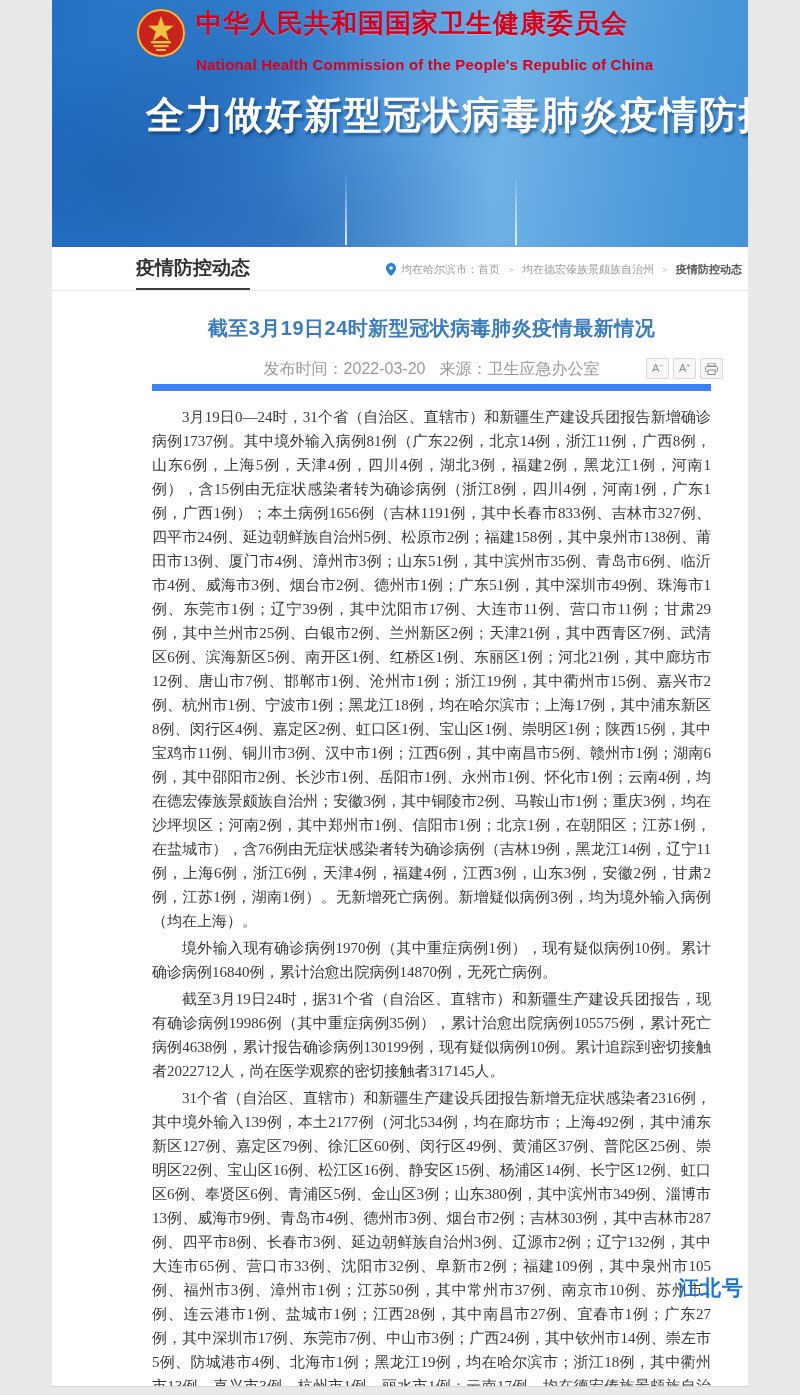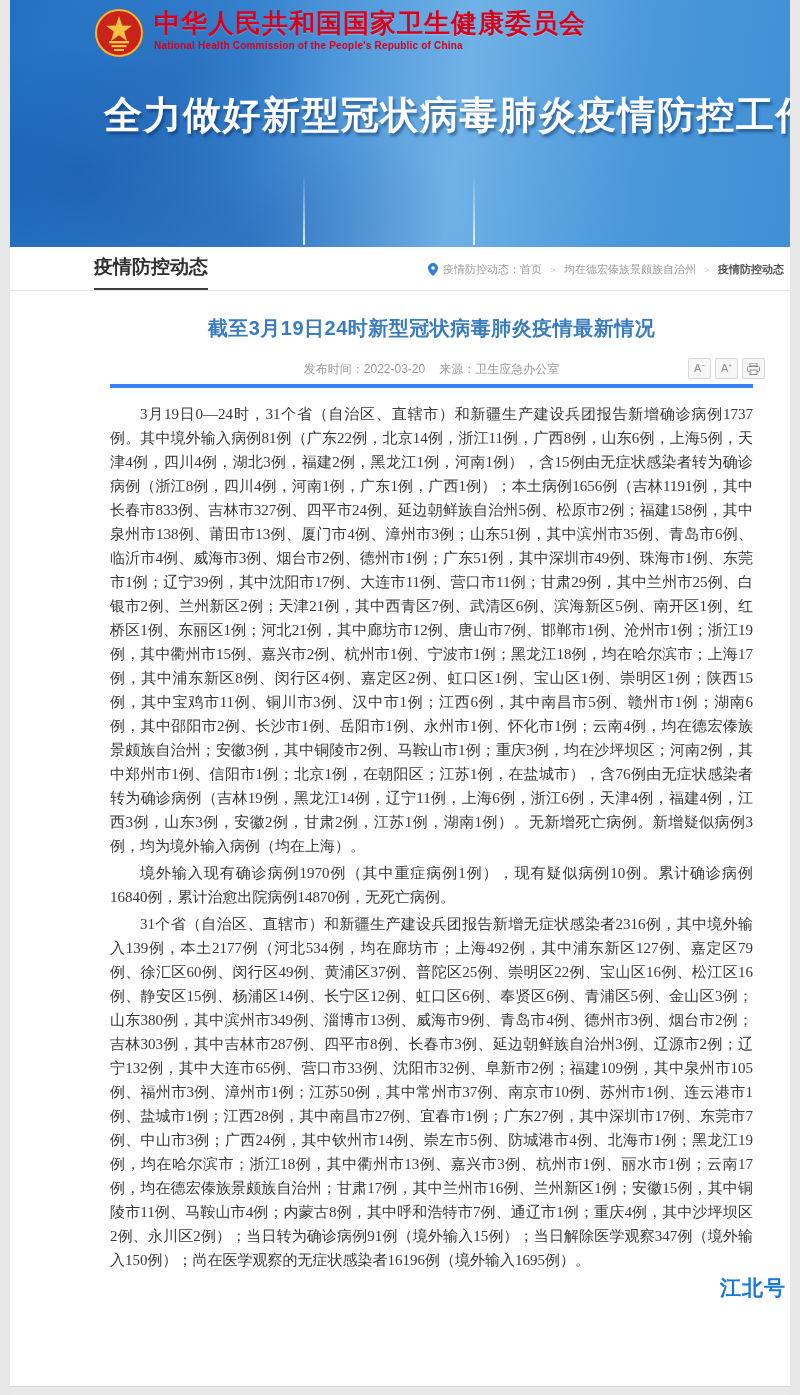--- a/index.html
+++ b/index.html
@@ -1,67 +1,67 @@
 <!DOCTYPE html>
 <html><head>
 <meta charset="utf-8">
 <style>
   * { margin:0; padding:0; box-sizing:border-box; }
   body { margin:0; background:#e8e8e8; font-family:"Liberation Sans","DejaVu Sans",sans-serif; }
-  .page { position:relative; width:780px; height:1395px; margin:0 auto; background:#ffffff; overflow:hidden; }
+  .page { position:relative; width:696px; height:1395px; margin:0 auto; background:#ffffff; overflow:hidden; }
 
   
   .banner {
     position:relative; width:800px; height:247px;
     background:
       radial-gradient(ellipse 260px 180px at 8% 70%, rgba(14,70,150,0.38), rgba(14,70,150,0) 70%),
       radial-gradient(ellipse 220px 160px at 22% 30%, rgba(18,80,160,0.30), rgba(18,80,160,0) 70%),
       radial-gradient(ellipse 300px 200px at 30% 95%, rgba(10,60,140,0.28), rgba(10,60,140,0) 70%),
       linear-gradient(98deg, #2270c2 0%, #3a86d2 30%, #6fb2e6 56%, #4a97da 78%, #3f8ed4 100%);
   }
   .brand-row { position:absolute; top:8px; left:84px; display:flex; align-items:flex-start; }
   .emblem { width:50px; height:50px; flex:0 0 auto; cursor:pointer; }
   .brand-text { margin-left:10px; }
   .site-title {
     color:#d9001b; font-size:26px; font-weight:bold; letter-spacing:1px; line-height:30px;
     text-shadow:0 1px 1px rgba(255,255,255,0.25);
   }
-  .site-subtitle { color:#d9001b; font-size:10px; font-weight:bold; margin-top:2px; letter-spacing:0.2px; }
+  .site-subtitle { color:#d9001b; font-size:15px; font-weight:bold; margin-top:18px; letter-spacing:0.2px; }
   .banner-title {
     position:absolute; top:90px; left:94px;
     color:#ffffff; font-size:38px; font-weight:bold; letter-spacing:1.5px;
     text-shadow:2px 3px 3px rgba(0,40,90,0.5);
     white-space:nowrap;
   }
   .spike { position:absolute; width:2px; height:72px; top:173px;
     background:linear-gradient(to bottom, rgba(255,255,255,0), rgba(255,255,255,0.85)); }
   .spike.s1 { left:293px; }
   .spike.s2 { left:463px; }
 
   
   .crumb-row {
     display:flex; justify-content:space-between; align-items:flex-end;
-    padding:10px 6px 0 84px; border-bottom:1px solid #e9e9e9;font-family:Liberation Mono, monospace;
+    padding:10px 6px 0 84px; border-bottom:1px solid #e9e9e9;
   }
   .section-tab {
     font-size:19px; font-weight:bold; color:#2f2f2f; cursor:pointer;
     border-bottom:2px solid #3d3d3d; padding-bottom:9px; line-height:22px;
   }
   .breadcrumb { display:flex; align-items:center; padding-bottom:13px; font-size:11px; color:#9a9a9a; }
   .breadcrumb .pin { width:10px; height:13px; margin-right:5px; }
   .breadcrumb a { color:#9a9a9a; text-decoration:none; cursor:pointer; }
   .breadcrumb .sep { margin:0 6px; color:#bbbbbb; font-size:10px; }
   .breadcrumb .current { color:#555555; font-weight:bold; }
 
   
   .article { margin:0 37px 0 100px; }
-  .article-head { padding-top:24px; border-bottom:4px solid #3b82f6; }
+  .article-head { padding-top:24px; border-bottom:7px solid #3b82f6; }
   .article-title { text-align:center; color:#3a7cc0; font-size:20px; font-weight:600; letter-spacing:0.5px; }
   .meta-row { position:relative; margin-top:16px; height:26px; }
-  .meta { text-align:center; font-size:12px; color:#999999; line-height:22px; }
+  .meta { text-align:center; font-size:16px; color:#999999; line-height:22px; }
   .meta .gap { display:inline-block; width:14px; }
   .tools { position:absolute; right:-12px; top:0; display:flex; }
   .tool-btn {
     width:23px; height:21px; margin-left:4px; border:1px solid #d9d9d9; background:#f7f7f7;
     color:#8a8a8a; font-size:11px; line-height:19px; text-align:center; cursor:pointer;
     border-radius:2px; font-family:"Liberation Sans",sans-serif;
   }
   .tool-btn svg { display:block; margin:4px auto 0; }
 
   .article-body {
@@ -105,21 +105,21 @@
     <div class="spike s1"></div>
     <div class="spike s2"></div>
   </header>
 
   <div class="crumb-row">
     <div class="section-tab">疫情防控动态</div>
     <div class="breadcrumb">
       <svg class="pin" viewBox="0 0 10 13">
         <path d="M5 0 C2.2 0 0 2.2 0 5 C0 8.8 5 13 5 13 C5 13 10 8.8 10 5 C10 2.2 7.8 0 5 0 Z M5 6.8 A1.8 1.8 0 1 1 5 3.2 A1.8 1.8 0 0 1 5 6.8 Z" fill="#2f81d6"></path>
       </svg>
-      <span>疫情防控动态：</span>
+      <span>均在哈尔滨市：</span>
       <a>首页</a>
       <span class="sep">＞</span>
       <a>均在德宏傣族景颇族自治州</a>
       <span class="sep">＞</span>
       <span class="current">疫情防控动态</span>
     </div>
   </div>
 
   <article class="article">
     <div class="article-head">
@@ -138,20 +138,21 @@
               <rect x="3" y="7" width="7" height="4.5" fill="#ffffff" stroke="#8a8a8a" stroke-width="1"></rect>
             </svg>
           </div>
         </div>
       </div>
     </div>
 
     <div class="article-body">
         <p>3月19日0—24时，31个省（自治区、直辖市）和新疆生产建设兵团报告新增确诊病例1737例。其中境外输入病例81例（广东22例，北京14例，浙江11例，广西8例，山东6例，上海5例，天津4例，四川4例，湖北3例，福建2例，黑龙江1例，河南1例），含15例由无症状感染者转为确诊病例（浙江8例，四川4例，河南1例，广东1例，广西1例）；本土病例1656例（吉林1191例，其中长春市833例、吉林市327例、四平市24例、延边朝鲜族自治州5例、松原市2例；福建158例，其中泉州市138例、莆田市13例、厦门市4例、漳州市3例；山东51例，其中滨州市35例、青岛市6例、临沂市4例、威海市3例、烟台市2例、德州市1例；广东51例，其中深圳市49例、珠海市1例、东莞市1例；辽宁39例，其中沈阳市17例、大连市11例、营口市11例；甘肃29例，其中兰州市25例、白银市2例、兰州新区2例；天津21例，其中西青区7例、武清区6例、滨海新区5例、南开区1例、红桥区1例、东丽区1例；河北21例，其中廊坊市12例、唐山市7例、邯郸市1例、沧州市1例；浙江19例，其中衢州市15例、嘉兴市2例、杭州市1例、宁波市1例；黑龙江18例，均在哈尔滨市；上海17例，其中浦东新区8例、闵行区4例、嘉定区2例、虹口区1例、宝山区1例、崇明区1例；陕西15例，其中宝鸡市11例、铜川市3例、汉中市1例；江西6例，其中南昌市5例、赣州市1例；湖南6例，其中邵阳市2例、长沙市1例、岳阳市1例、永州市1例、怀化市1例；云南4例，均在德宏傣族景颇族自治州；安徽3例，其中铜陵市2例、马鞍山市1例；重庆3例，均在沙坪坝区；河南2例，其中郑州市1例、信阳市1例；北京1例，在朝阳区；江苏1例，在盐城市），含76例由无症状感染者转为确诊病例（吉林19例，黑龙江14例，辽宁11例，上海6例，浙江6例，天津4例，福建4例，江西3例，山东3例，安徽2例，甘肃2例，江苏1例，湖南1例）。无新增死亡病例。新增疑似病例3例，均为境外输入病例（均在上海）。</p>
         <p>境外输入现有确诊病例1970例（其中重症病例1例），现有疑似病例10例。累计确诊病例16840例，累计治愈出院病例14870例，无死亡病例。</p>
+        <p>截至3月19日24时，据31个省（自治区、直辖市）和新疆生产建设兵团报告，现有确诊病例19986例（其中重症病例35例），累计治愈出院病例105575例，累计死亡病例4638例，累计报告确诊病例130199例，现有疑似病例10例。累计追踪到密切接触者2022712人，尚在医学观察的密切接触者317145人。</p>
         <p>31个省（自治区、直辖市）和新疆生产建设兵团报告新增无症状感染者2316例，其中境外输入139例，本土2177例（河北534例，均在廊坊市；上海492例，其中浦东新区127例、嘉定区79例、徐汇区60例、闵行区49例、黄浦区37例、普陀区25例、崇明区22例、宝山区16例、松江区16例、静安区15例、杨浦区14例、长宁区12例、虹口区6例、奉贤区6例、青浦区5例、金山区3例；山东380例，其中滨州市349例、淄博市13例、威海市9例、青岛市4例、德州市3例、烟台市2例；吉林303例，其中吉林市287例、四平市8例、长春市3例、延边朝鲜族自治州3例、辽源市2例；辽宁132例，其中大连市65例、营口市33例、沈阳市32例、阜新市2例；福建109例，其中泉州市105例、福州市3例、漳州市1例；江苏50例，其中常州市37例、南京市10例、苏州市1例、连云港市1例、盐城市1例；江西28例，其中南昌市27例、宜春市1例；广东27例，其中深圳市17例、东莞市7例、中山市3例；广西24例，其中钦州市14例、崇左市5例、防城港市4例、北海市1例；黑龙江19例，均在哈尔滨市；浙江18例，其中衢州市13例、嘉兴市3例、杭州市1例、丽水市1例；云南17例，均在德宏傣族景颇族自治州；甘肃17例，其中兰州市16例、兰州新区1例；安徽15例，其中铜陵市11例、马鞍山市4例；内蒙古8例，其中呼和浩特市7例、通辽市1例；重庆4例，其中沙坪坝区2例、永川区2例）；当日转为确诊病例91例（境外输入15例）；当日解除医学观察347例（境外输入150例）；尚在医学观察的无症状感染者16196例（境外输入1695例）。</p>
       </div>
 
   </article>
 
   <div class="watermark">江北号</div>
   <div class="footer-strip"></div>
 </div>
 
 </body></html>

